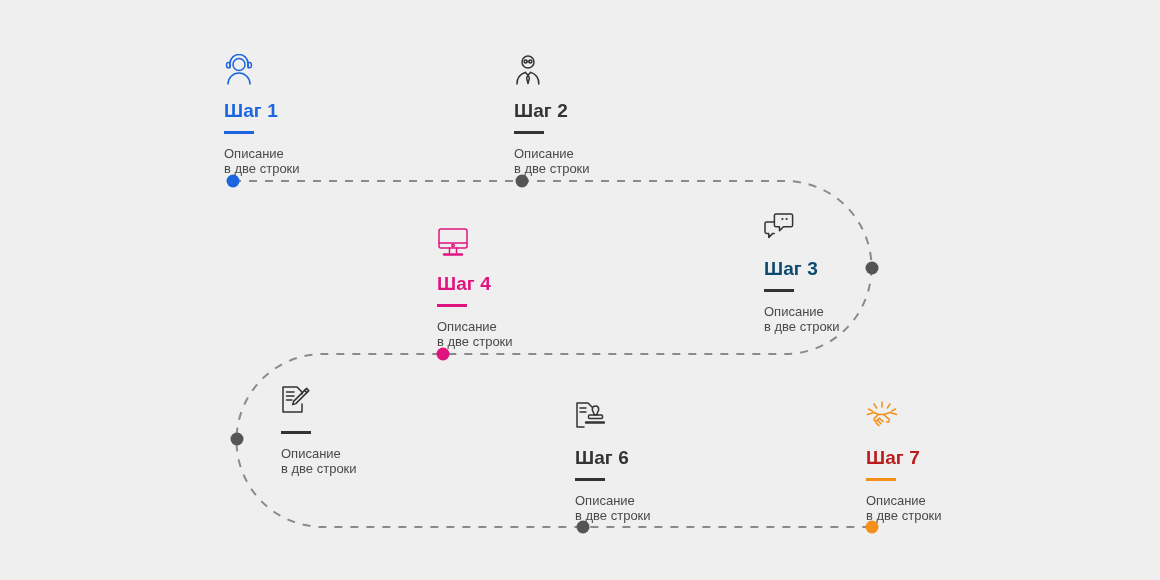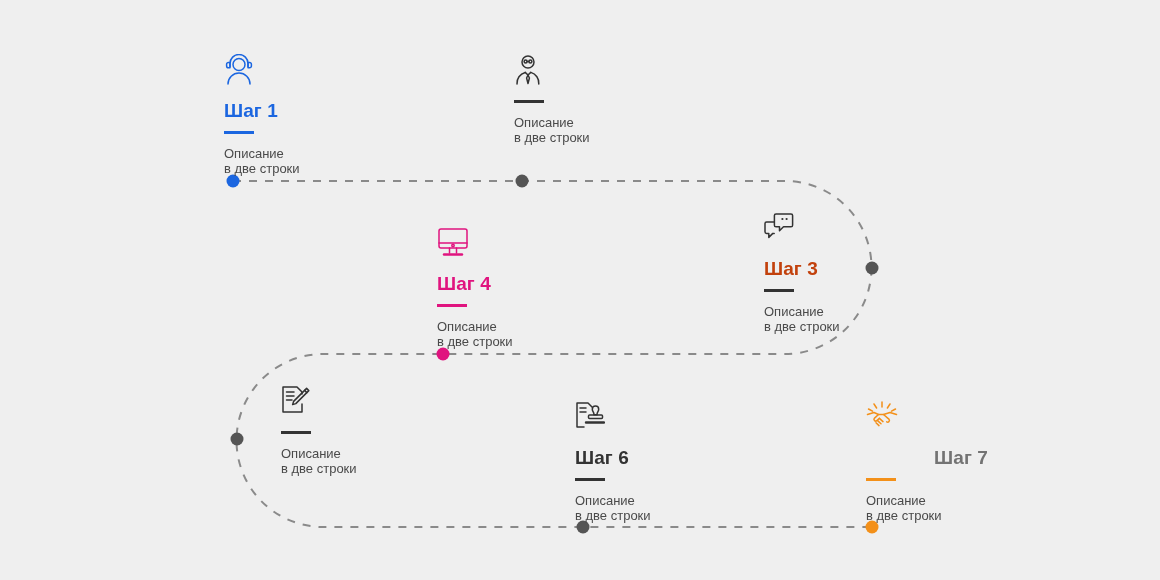--- a/index.html
+++ b/index.html
@@ -104,32 +104,33 @@
       <div class="step" style="left: 514px; top: 54px;">
         <div class="step-icon"><svg width="28" height="32" viewBox="0 0 28 32">
             <circle cx="14" cy="8" r="6" fill="none" stroke="#333333" stroke-width="1.5" stroke-linecap="round" stroke-linejoin="round"></circle>
             <circle cx="11.6" cy="7.4" r="1.5" fill="none" stroke="#333333" stroke-width="1.5" stroke-linecap="round" stroke-linejoin="round"></circle>
             <circle cx="16.4" cy="7.4" r="1.5" fill="none" stroke="#333333" stroke-width="1.5" stroke-linecap="round" stroke-linejoin="round"></circle>
             <path d="M13.1 7.4 h1.8" fill="none" stroke="#333333" stroke-width="1.5" stroke-linecap="round" stroke-linejoin="round"></path>
             <path d="M3 30 a11 11 0 0 1 8.2 -11.6 M24.8 30 a11 11 0 0 0 -8 -11.6" fill="none" stroke="#333333" stroke-width="1.5" stroke-linecap="round" stroke-linejoin="round"></path>
             <path d="M11.2 18.4 L14 21 l2.8 -2.6" fill="none" stroke="#333333" stroke-width="1.5" stroke-linecap="round" stroke-linejoin="round"></path>
             <path d="M14 21 l-1.4 3 1.4 5.6 1.4 -5.6 Z" fill="none" stroke="#333333" stroke-width="1.5" stroke-linecap="round" stroke-linejoin="round"></path>
           </svg></div>
+        <div class="step-title" style="color: rgb(51, 51, 51);">Шаг 2</div>
         <div class="step-rule" style="background: rgb(51, 51, 51);"></div>
         <div class="step-desc">Описание
 в две строки</div>
       </div>
       <div class="step" style="left: 764px; top: 212px;">
         <div class="step-icon"><svg width="30" height="30" viewBox="0 0 30 30">
             <path d="M12 2 h15 a1.6 1.6 0 0 1 1.6 1.6 v9.6 a1.6 1.6 0 0 1 -1.6 1.6 h-7.5 l-4 4 v-4 h-3.5 a1.6 1.6 0 0 1 -1.6 -1.6 V3.6 A1.6 1.6 0 0 1 12 2 Z" fill="none" stroke="#333333" stroke-width="1.5" stroke-linecap="round" stroke-linejoin="round"></path>
             <circle cx="18.4" cy="7" r="1.1" fill="#333333" stroke="none"></circle>
             <circle cx="22.6" cy="7" r="1.1" fill="#333333" stroke="none"></circle>
             <path d="M10 10 H2.6 A1.6 1.6 0 0 0 1 11.6 v8.2 a1.6 1.6 0 0 0 1.6 1.6 h2.2 v4 l4 -4 h1.4" fill="none" stroke="#333333" stroke-width="1.5" stroke-linecap="round" stroke-linejoin="round"></path>
           </svg></div>
-        <div class="step-title" style="color: #c2410c;">Шаг 3</div>
+        <div class="step-title" style="color: #0c4a6e;">Шаг 3</div>
         <div class="step-rule" style="background: rgb(51, 51, 51);"></div>
         <div class="step-desc">Описание
 в две строки</div>
       </div>
       <div class="step" style="left: 437px; top: 227px;">
         <div class="step-icon"><svg width="32" height="30" viewBox="0 0 32 30">
             <rect x="2" y="2" width="28" height="19" rx="2" fill="none" stroke="#e0147f" stroke-width="1.5" stroke-linecap="round" stroke-linejoin="round"></rect>
             <path d="M2 16 H30" fill="none" stroke="#e0147f" stroke-width="1.5" stroke-linecap="round" stroke-linejoin="round"></path>
             <circle cx="16" cy="18.5" r="1.2" fill="none" stroke="#e0147f" stroke-width="1.5" stroke-linecap="round" stroke-linejoin="round"></circle>
             <path d="M12.5 21 V26 M19.5 21 V26" fill="none" stroke="#e0147f" stroke-width="1.5" stroke-linecap="round" stroke-linejoin="round"></path>
@@ -165,20 +166,20 @@
 в две строки</div>
       </div>
       <div class="step" style="left: 866px; top: 401px;">
         <div class="step-icon"><svg width="32" height="30" viewBox="0 0 32 30">
             <path d="M16 1 V6 M8 3 L10.6 7 M24 3 L21.4 7 M2.5 8 L6.5 10.2 M29.5 8 L25.5 10.2" fill="none" stroke="#f39019" stroke-width="1.5" stroke-linecap="round" stroke-linejoin="round"></path>
             <path d="M1.5 13.5 L8 11.5 l4.5 2 h5 L24 11.5 l6.5 2" fill="none" stroke="#f39019" stroke-width="1.5" stroke-linecap="round" stroke-linejoin="round"></path>
             <path d="M12.5 13.5 l-4 3.6 a1.7 1.7 0 0 0 2.3 2.5 l2.6 -2.2" fill="none" stroke="#f39019" stroke-width="1.5" stroke-linecap="round" stroke-linejoin="round"></path>
             <path d="M13.4 17.4 l3.6 3.2 M11.6 19.6 l3.4 3.2 M10 21.8 l3 2.8" fill="none" stroke="#f39019" stroke-width="1.5" stroke-linecap="round" stroke-linejoin="round"></path>
             <path d="M17.5 13.5 l5.4 4.6 a1.8 1.8 0 0 1 -2.2 2.8" fill="none" stroke="#f39019" stroke-width="1.5" stroke-linecap="round" stroke-linejoin="round"></path>
           </svg></div>
-        <div class="step-title" style="color: #737373; text-align: center;">Шаг 7</div>
+        <div class="step-title" style="color: #b91c1c;">Шаг 7</div>
         <div class="step-rule" style="background: rgb(243, 144, 25);"></div>
         <div class="step-desc">Описание
 в две строки</div>
       </div>
     </div>
 
 </div>
 
 </body></html>

